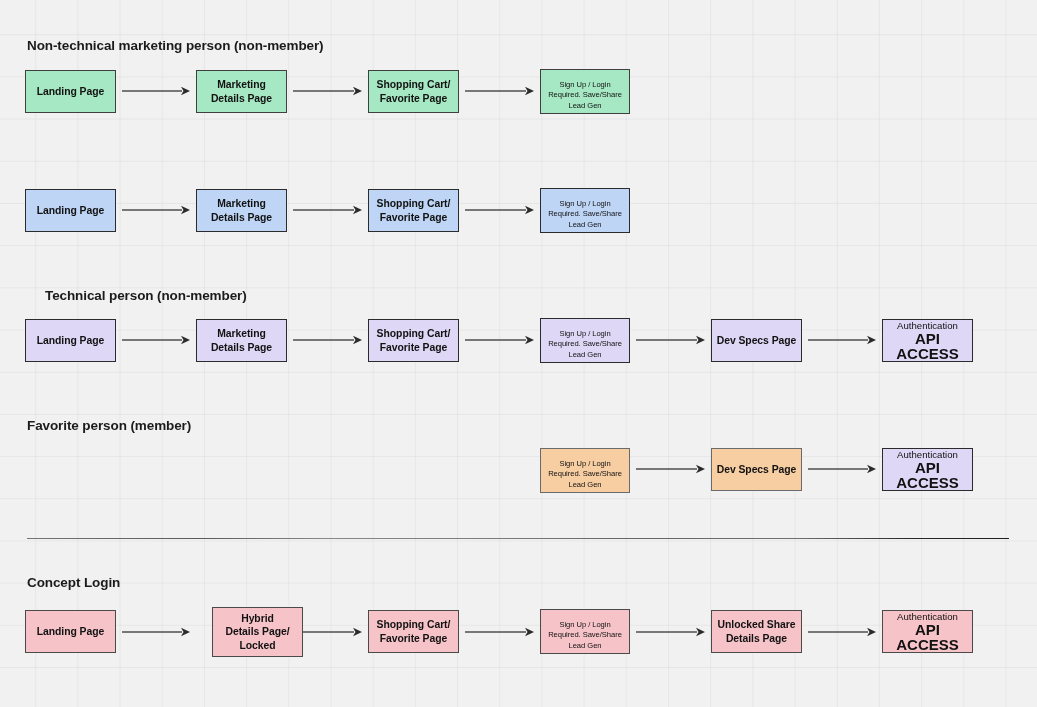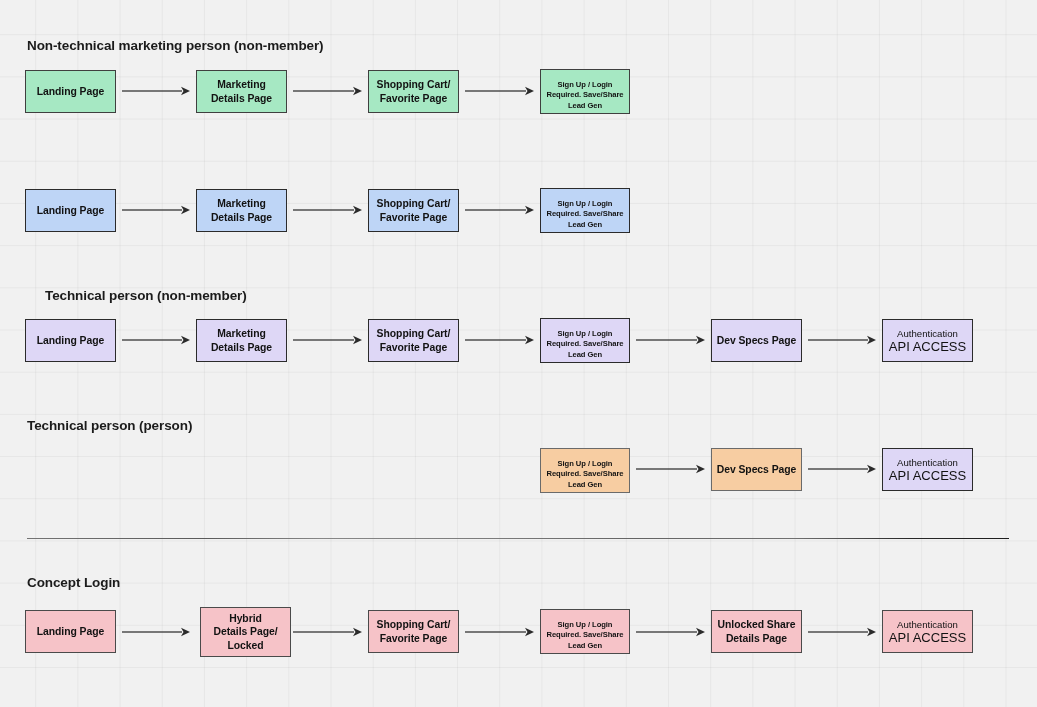--- a/index.html
+++ b/index.html
@@ -63,34 +63,34 @@
   
   .node.big .lbl {
     font-size: 10.4px;
     font-weight: bold;
     line-height: 13.5px;
     letter-spacing: -0.05px;
   }
   
   .node.small .lbl {
     font-size: 7.6px;
-    font-weight: bold;
+    font-weight: normal;
     line-height: 10.4px;
     letter-spacing: -0.05px;
     margin-top: 8px;
   }
   
   .node.auth .lbl {
     font-size: 9.6px;
     font-weight: normal;
     line-height: 13px;
   }
   .node.auth .lbl .ln2 {
-    font-weight: normal;
-    font-size: 13px;
+    font-weight: bold;
+    font-size: 15px;
   }
 
   
   .arrow {
     position: absolute;
     height: 12px;
     pointer-events: none;
   }
   .arrow svg { display: block; overflow: visible; }
 
@@ -222,21 +222,21 @@
     </div>
     <div class="node small" style="left: 540px; top: 318px; width: 90px; height: 45px; background: rgb(222, 215, 246); border-color: rgb(43, 43, 43);">
       <span class="lbl"><span>Sign Up / Login</span><br><span>Required. Save/Share</span><br><span>Lead Gen</span></span>
     </div>
     <div class="node big" style="left: 711px; top: 319px; width: 91px; height: 43px; background: rgb(222, 215, 246); border-color: rgb(43, 43, 43);">
       <span class="lbl"><span>Dev Specs Page</span></span>
     </div>
     <div class="node auth" style="left: 882px; top: 319px; width: 91px; height: 43px; background: rgb(222, 215, 246); border-color: rgb(43, 43, 43);">
       <span class="lbl"><span>Authentication</span><br><span class="ln2">API ACCESS</span></span>
     </div>
-    <div class="section-title" style="left: 27px; top: 418px; color: rgb(27, 27, 27);">Technical person (person)</div>
+    <div class="section-title" style="left: 27px; top: 418px; color: rgb(27, 27, 27);">Favorite person (member)</div>
     <div class="arrow" style="left: 636px; top: 463px; width: 69px;">
       <svg width="69" height="12" viewBox="0 0 69 12">
         <line x1="0" y1="6" x2="61" y2="6" stroke="#2b2b2b" stroke-width="1.5" stroke-linecap="butt" opacity="0.82"></line>
         <path d="M 60 1.7999999999999998 L 69 6 L 60 10.2 L 62.5 6 Z" fill="#2b2b2b"></path>
       </svg>
     </div>
     <div class="arrow" style="left: 808px; top: 463px; width: 68px;">
       <svg width="68" height="12" viewBox="0 0 68 12">
         <line x1="0" y1="6" x2="60" y2="6" stroke="#2b2b2b" stroke-width="1.5" stroke-linecap="butt" opacity="0.82"></line>
         <path d="M 59 1.7999999999999998 L 68 6 L 59 10.2 L 61.5 6 Z" fill="#2b2b2b"></path>
@@ -278,21 +278,21 @@
     </div>
     <div class="arrow" style="left: 808px; top: 626px; width: 68px;">
       <svg width="68" height="12" viewBox="0 0 68 12">
         <line x1="0" y1="6" x2="60" y2="6" stroke="#2b2b2b" stroke-width="1.5" stroke-linecap="butt" opacity="0.82"></line>
         <path d="M 59 1.7999999999999998 L 68 6 L 59 10.2 L 61.5 6 Z" fill="#2b2b2b"></path>
       </svg>
     </div>
     <div class="node big" style="left: 25px; top: 610px; width: 91px; height: 43px; background: rgb(246, 195, 200); border-color: rgb(74, 74, 74);">
       <span class="lbl"><span>Landing Page</span></span>
     </div>
-    <div class="node big" style="left: 200px; top: 607px; width: 91px; height: 50px; background: rgb(246, 195, 200); border-color: rgb(74, 74, 74);">
+    <div class="node big" style="left: 212px; top: 607px; width: 91px; height: 50px; background: rgb(246, 195, 200); border-color: rgb(74, 74, 74);">
       <span class="lbl"><span>Hybrid</span><br><span>Details Page/</span><br><span>Locked</span></span>
     </div>
     <div class="node big" style="left: 368px; top: 610px; width: 91px; height: 43px; background: rgb(246, 195, 200); border-color: rgb(74, 74, 74);">
       <span class="lbl"><span>Shopping Cart/</span><br><span>Favorite Page</span></span>
     </div>
     <div class="node small" style="left: 540px; top: 609px; width: 90px; height: 45px; background: rgb(246, 195, 200); border-color: rgb(74, 74, 74);">
       <span class="lbl"><span>Sign Up / Login</span><br><span>Required. Save/Share</span><br><span>Lead Gen</span></span>
     </div>
     <div class="node big" style="left: 711px; top: 610px; width: 91px; height: 43px; background: rgb(246, 195, 200); border-color: rgb(74, 74, 74);">
       <span class="lbl"><span>Unlocked Share</span><br><span>Details Page</span></span>

